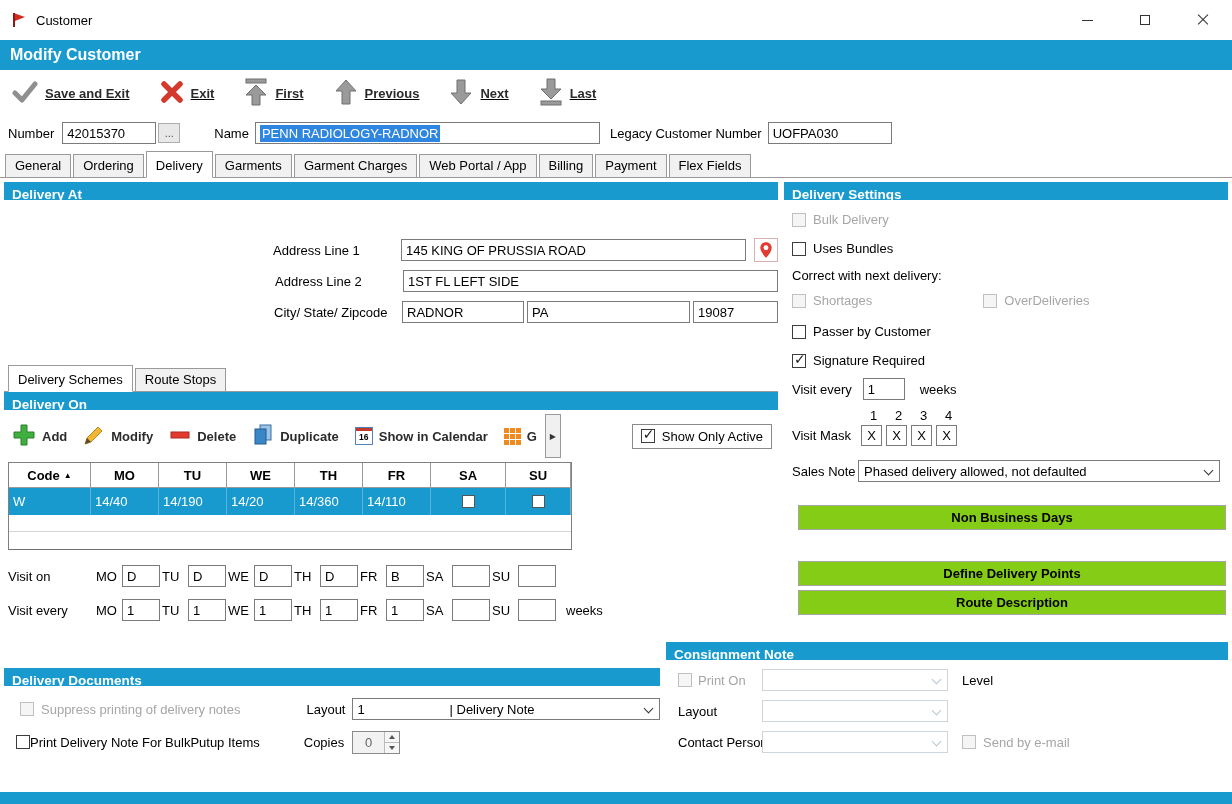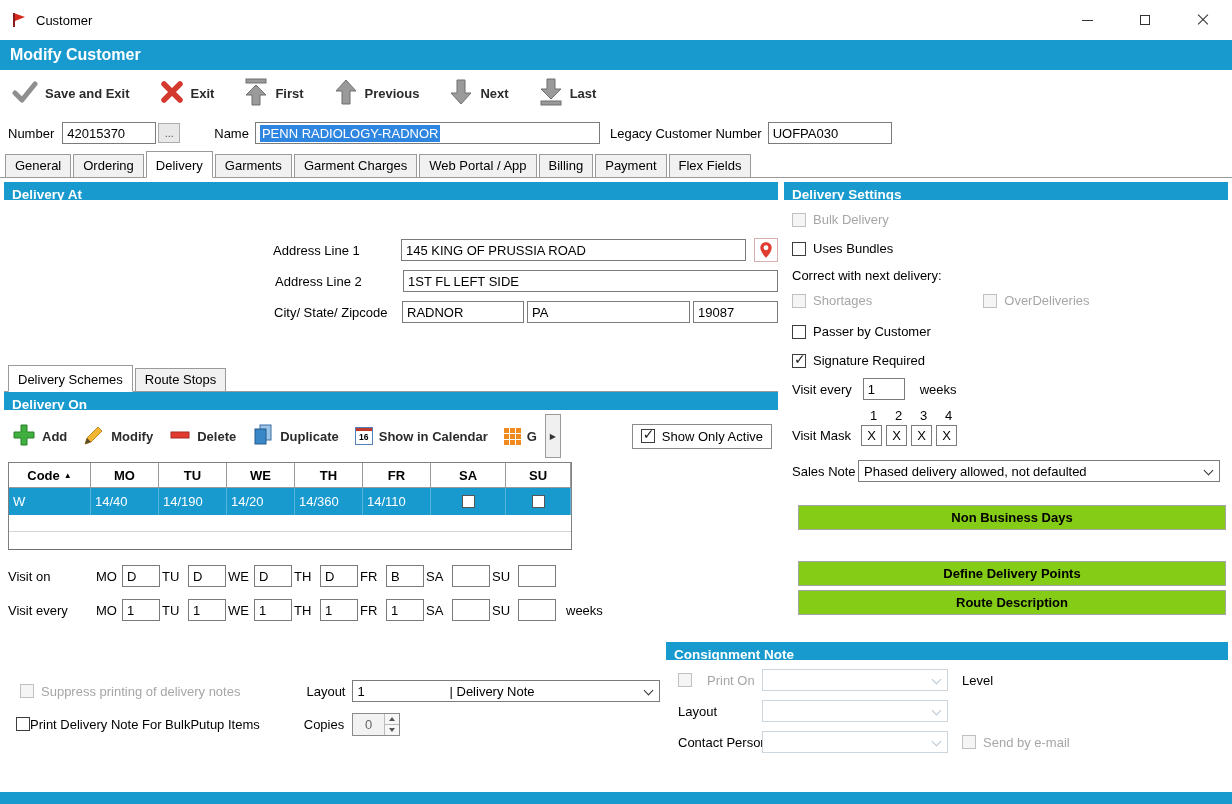--- a/index.html
+++ b/index.html
@@ -18,21 +18,21 @@
 .close-glyph{position:relative;width:12px;height:12px;display:block;}
 .close-glyph::before,.close-glyph::after{content:"";position:absolute;top:5px;left:-1px;width:14px;height:0;border-top:1px solid #333;}
 .close-glyph::before{transform:rotate(45deg);}
 .close-glyph::after{transform:rotate(-45deg);}
 
 
 .modify-header{top:40px;left:0;right:0;height:30px;background:#189ACF;color:#fff;font-weight:bold;font-size:16px;line-height:30px;padding-left:10px;}
 
 
 .toolbar{top:70px;left:0;right:0;height:46px;background:#fff;display:flex;align-items:center;gap:30px;padding-left:12px;}
-.tbtn{display:flex;align-items:center;gap:7px;cursor:default;}
+.tbtn{display:flex;align-items:center;gap:7px;cursor:default;text-decoration:underline;}
 .tbtn .tlabel{font-weight:bold;color:#2b2b2b;}
 
 
 .identity{top:116px;left:0;right:0;height:34px;display:flex;align-items:center;padding-left:8px;}
 .lbl{white-space:nowrap;}
 .lbl.dis{color:#a6a6a6;}
 .inp{border:1px solid #7b7b7b;height:22px;background:#fff;font-family:inherit;font-size:13px;padding:0 4px;}
 .inp.num{width:94px;margin-left:8px;}
 .dots{width:22px;height:20px;margin-left:2px;border:1px solid #adadad;background:#e8e8e8;font-size:11px;line-height:10px;color:#555;}
 .identity .name-lbl{margin-left:34px;}
@@ -139,21 +139,21 @@
 .spin{display:flex;border:1px solid #8a8a8a;height:23px;width:48px;margin-left:8px;background:#f2f2f2;}
 .spin .sval{flex:1;display:flex;align-items:center;justify-content:center;color:#666;}
 .spin-btns{width:15px;display:flex;flex-direction:column;border-left:1px solid #bbb;}
 .spin-btns i{flex:1;display:flex;align-items:center;justify-content:center;background:#f6f6f6;}
 .spin-btns i + i{border-top:1px solid #bbb;}
 .tri-up{width:0;height:0;border-left:3px solid transparent;border-right:3px solid transparent;border-bottom:4px solid #555;}
 .tri-down{width:0;height:0;border-left:3px solid transparent;border-right:3px solid transparent;border-top:4px solid #555;}
 
 
 .c-row{display:flex;align-items:center;padding-left:12px;margin-top:9px;height:22px;}
-.c-left{width:84px;display:flex;align-items:center;gap:15px;}
+.c-left{width:84px;display:flex;align-items:center;gap:6px;}
 .combo.cdrop{width:186px;}
 .c-after{margin-left:14px;display:flex;align-items:center;gap:7px;}
 </style>
 </head>
 <body>
 
 <div class="abs titlebar">
   <span class="app-icon">
     <svg width="16" height="16" viewBox="0 0 16 16">
         <path d="M3 1 V15" stroke="#8B1A1A" stroke-width="2"></path>
@@ -491,20 +491,21 @@
       <span class="chev"></span>
     </div>
   </div>
 
   <div class="btn3d btn1">Non Business Days</div>
   <div class="btn3d btn2">Define Delivery Points</div>
   <div class="btn3d btn3">Route Description</div>
 </div>
 
 <div class="abs docs">
+  <div class="panel-hdr">Delivery Documents</div>
   <div class="d-row1">
     <span class="cb dis"></span>
     <span class="lbl dis" style="margin-left:7px">Suppress printing of delivery notes</span>
     <span class="lbl layout-lbl">Layout</span>
     <div class="combo layoutc">
       <span class="lv-num">1</span>
       <span>| Delivery Note</span>
       <span class="chev"></span>
     </div>
   </div>

